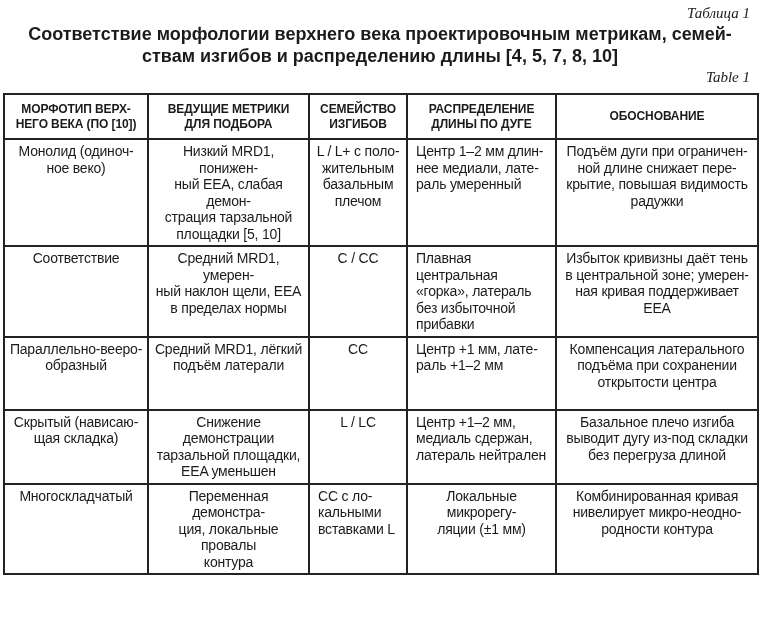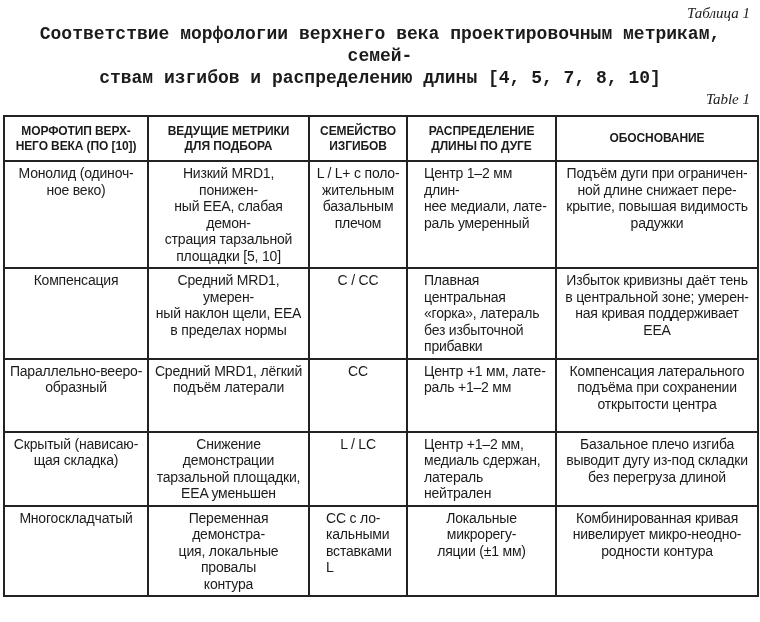--- a/index.html
+++ b/index.html
@@ -15,21 +15,21 @@
 
     .caption-label {
       font-family: "Liberation Serif", serif;
       font-style: italic;
       font-size: 15px;
       text-align: right;
       padding-right: 10px;
       line-height: 18px;
     }
     .page-title {
-      font-family: Liberation Mono, monospace;
+      font-family: Liberation Sans, sans-serif;
       font-weight: bold;
       font-size: 18px;
       line-height: 22px;
       text-align: center;
       white-space: pre-line;
       margin: 1px 8px 1px 8px;
     }
 
     table.morph {
       border-collapse: collapse;
@@ -53,21 +53,21 @@
       letter-spacing: -0.1px;
     }
     table.morph td {
       font-size: 14px;
       line-height: 16.5px;
       letter-spacing: -0.2px;
       text-align: center;
       vertical-align: top;
       padding: 3px 4px;
     }
-    table.morph td.ta-left { text-align: left; padding-left: 16px; }
+    table.morph td.ta-left { text-align: left; padding-left: 8px; }
   </style>
 </head>
 <body>
 
 <div class="page">
 
   <div class="caption-label">Таблица 1</div>
   <div class="page-title">Соответствие морфологии верхнего века проектировочным метрикам, семей-
 ствам изгибов и распределению длины [4, 5, 7, 8, 10]</div>
   <div class="caption-label">Table 1</div>
@@ -107,21 +107,21 @@
 плечом</td>
         <td class="ta-left">Центр 1–2 мм длин-
 нее медиали, лате-
 раль умеренный</td>
         <td>Подъём дуги при ограничен-
 ной длине снижает пере-
 крытие, повышая видимость
 радужки</td>
       </tr>
       <tr style="height:73px">
-        <td>Компенсация</td>
+        <td>Соответствие</td>
         <td>Средний MRD1, умерен-
 ный наклон щели, EEA
 в пределах нормы</td>
         <td>C / CC</td>
         <td class="ta-left">Плавная центральная
 «горка», латераль
 без избыточной
 прибавки</td>
         <td>Избыток кривизны даёт тень
 в центральной зоне; умерен-

